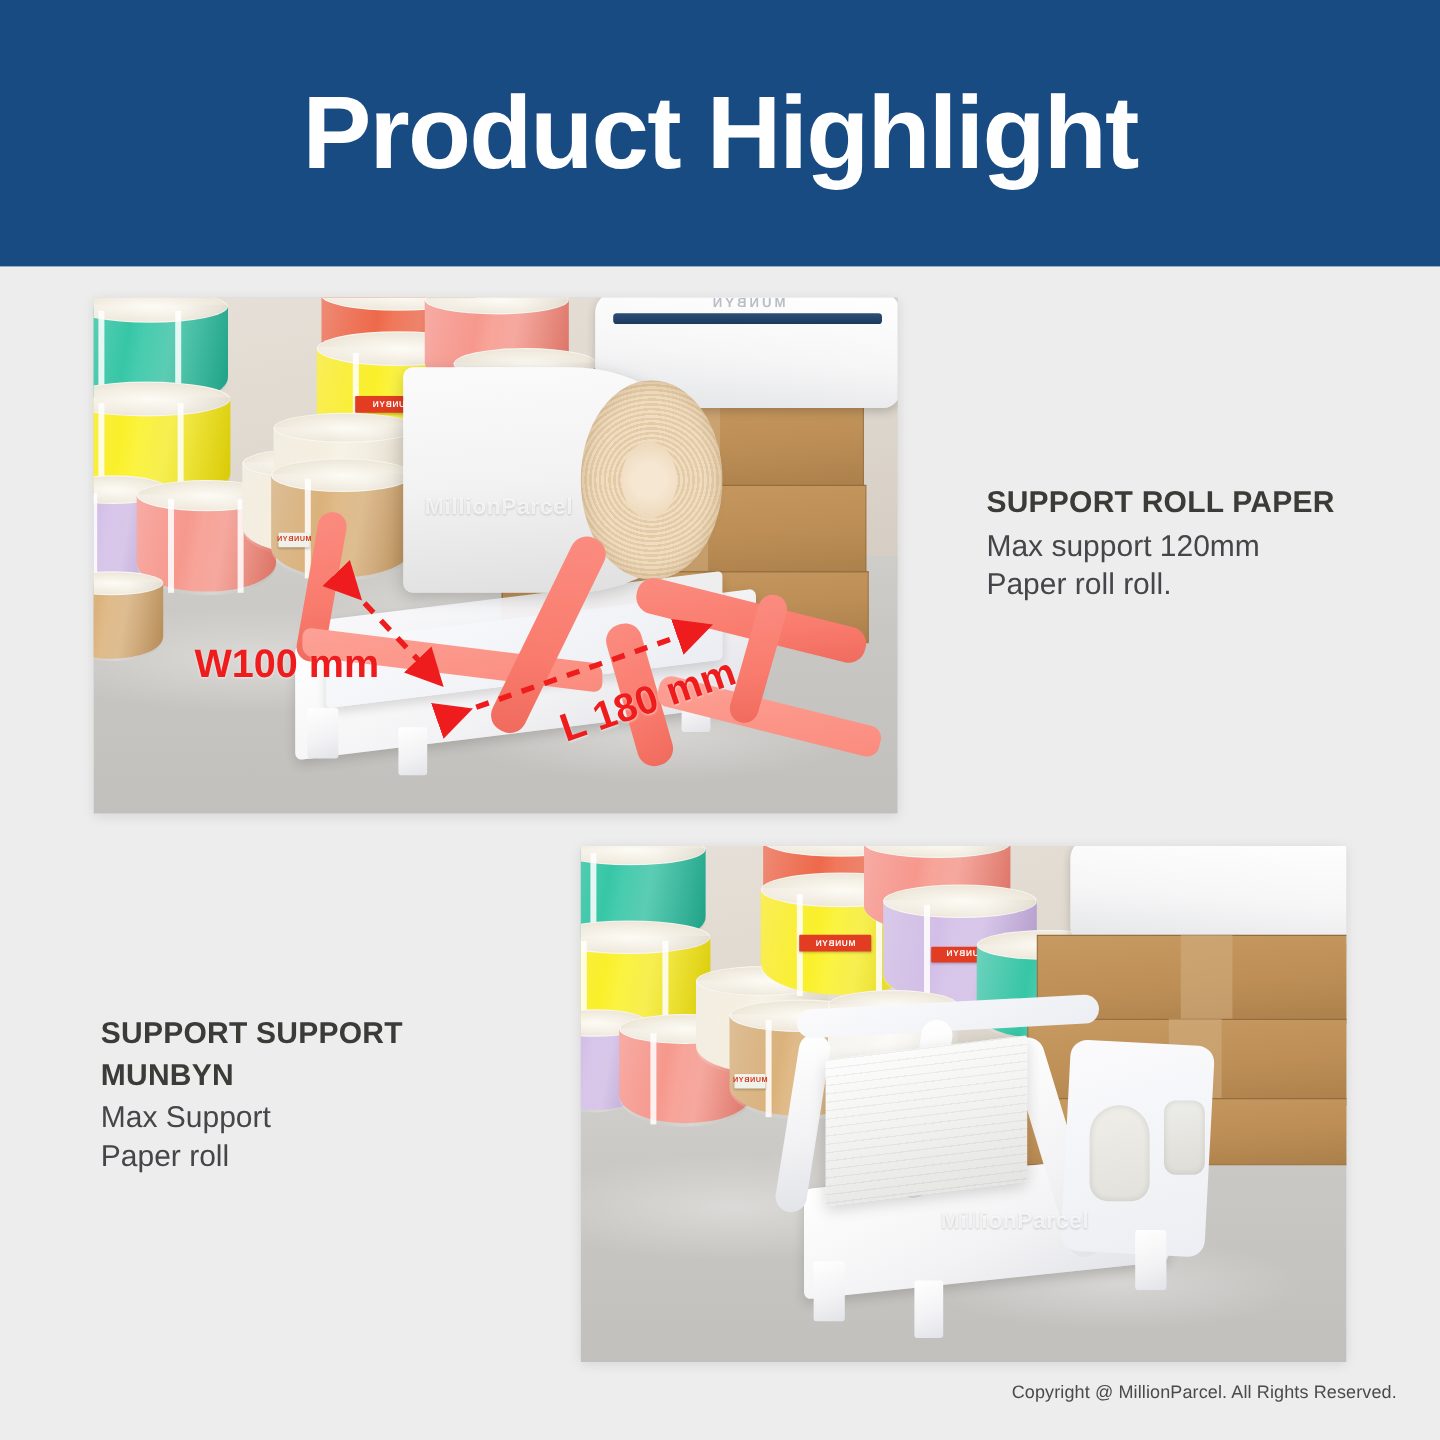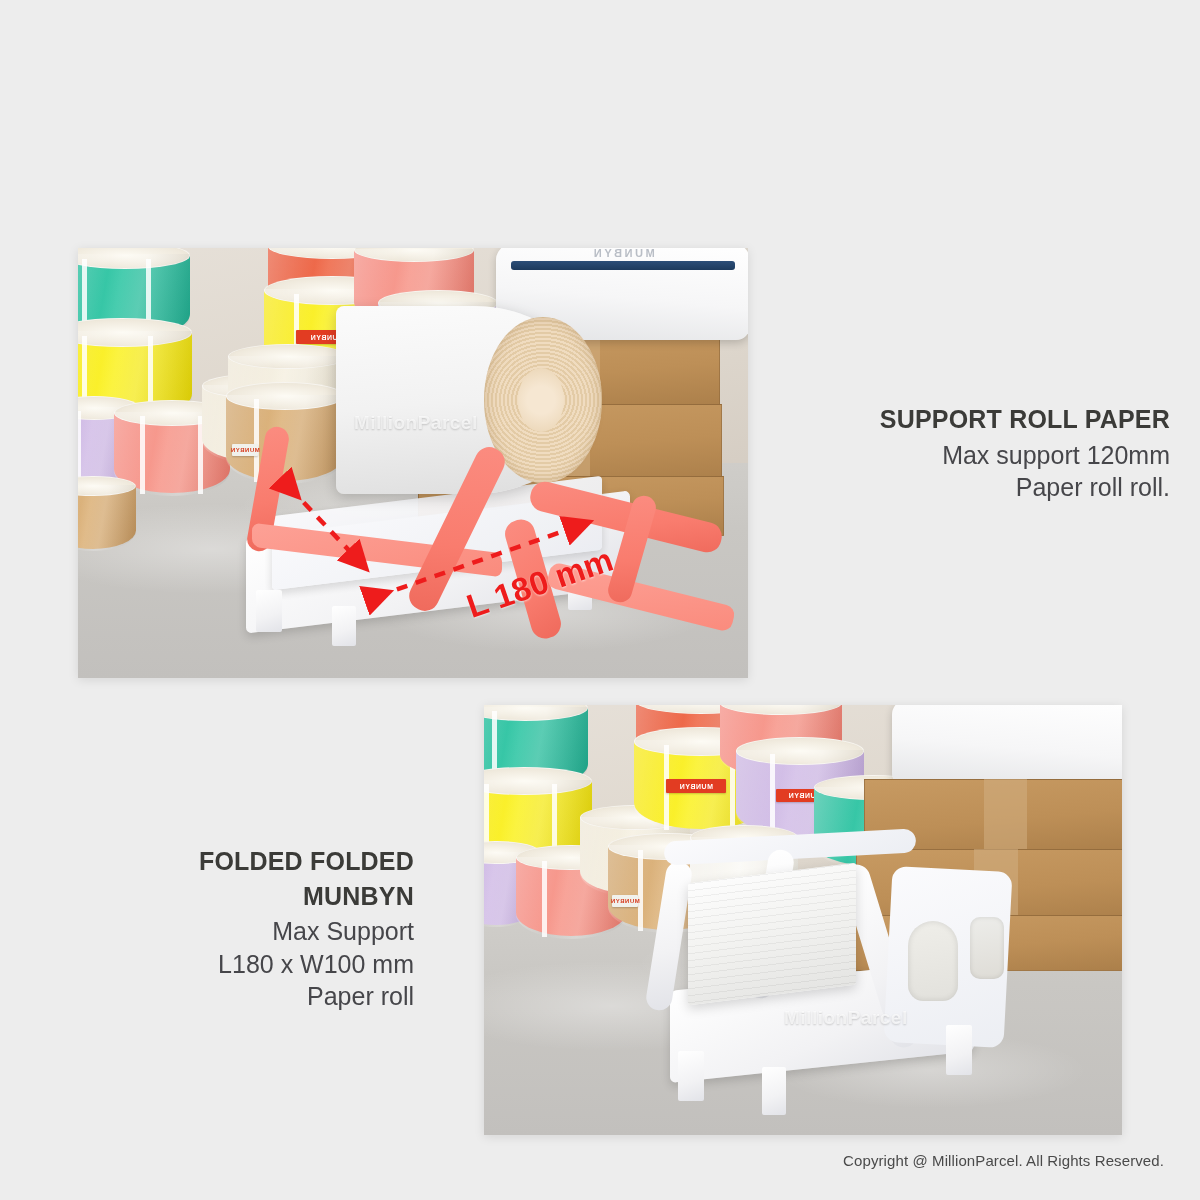--- a/index.html
+++ b/index.html
@@ -183,41 +183,44 @@
   .dim-svg { position: absolute; left: 78px; top: 248px; width: 670px; height: 430px; pointer-events: none; }
 
   
   .watermark {
     position: absolute; color: rgba(255,255,255,.70); font-weight: bold;
     font-family: "Liberation Sans", sans-serif; letter-spacing: .5px;
     text-shadow: 0 1px 2px rgba(0,0,0,.18); white-space: nowrap;
   }
 
   
-  .feature { position: absolute; color: #3b3b38; text-align: right; }
+  .feature { position: absolute; color: #3b3b38; }
   .feature .head {
     font-size: 25px; font-weight: bold; letter-spacing: .2px;
     line-height: 1.22; margin-bottom: 4px; color: #3b3b38;
   }
   .feature .line { font-size: 25px; line-height: 1.30; color: #46464a; }
 
   .feature-roll   { left: 822px; top: 404px; width: 348px; }
   .feature-folded { left: 84px;  top: 846px; width: 330px; }
 
   
   .footer {
     position: absolute; right: 36px; top: 1152px;
     font-size: 15px; color: #4a4a4a; letter-spacing: .1px;
   }
 </style>
 </head>
 <body>
 
 <div class="page">
 
+  <div class="banner">
+    <div class="banner-title">Product Highlight</div>
+  </div>
 
   <div class="photo photo-top">
     <div class="scene">
       <div class="wall"></div>
       <div class="floor"></div>
 
       <div class="roll" style="left:-18px;top:-6px;width:130px;height:104px;">
         <div class="body c-teal"></div>
         <div class="top"></div>
         <div class="gloss"></div>
@@ -353,20 +356,21 @@
       <marker id="ah" markerWidth="7" markerHeight="7" refX="3.2" refY="3.5" orient="auto">
         <path d="M0,0 L7,3.5 L0,7 z" fill="#ee1c1c"></path>
       </marker>
     </defs>
 
     <line x1="212" y1="240" x2="280" y2="312" stroke="#ee1c1c" stroke-width="4.5" stroke-dasharray="11 9" marker-start="url(#ah)" marker-end="url(#ah)"></line>
 
     <line x1="300" y1="348" x2="500" y2="278" stroke="#ee1c1c" stroke-width="4.5" stroke-dasharray="11 9" marker-start="url(#ah)" marker-end="url(#ah)"></line>
   </svg>
 
+  <div class="dim-label dim-w">W100 mm</div>
   <div class="dim-label dim-l">L 180 mm</div>
 
   <div class="feature feature-roll">
     <div class="head">SUPPORT ROLL PAPER</div>
     <div class="line">Max support 120mm</div>
     <div class="line">Paper roll roll.</div>
   </div>
 
   <div class="photo photo-bottom">
     <div class="scene">
@@ -489,22 +493,21 @@
       <div class="fanfold" style="left:204px;top:168px;width:168px;height:122px;
            transform: skewY(-7deg);">
         <div class="lines"></div>
       </div>
 
       <div class="watermark" style="left:300px;top:302px;font-size:19px;">MillionParcel</div>
     </div>
   </div>
 
   <div class="feature feature-folded">
-    <div class="head">FOLDED FOLDED</div>
+    <div class="head">SUPPORT SUPPORT</div>
     <div class="head">MUNBYN</div>
     <div class="line">Max Support</div>
-    <div class="line">L180 x W100 mm</div>
     <div class="line">Paper roll</div>
   </div>
 
   <div class="footer">Copyright @ MillionParcel. All Rights Reserved.</div>
 
 </div>
 
 </body></html>

